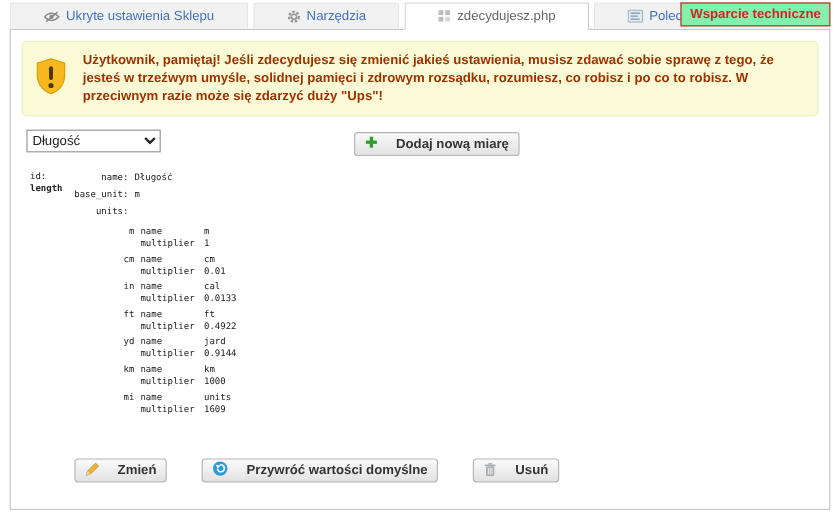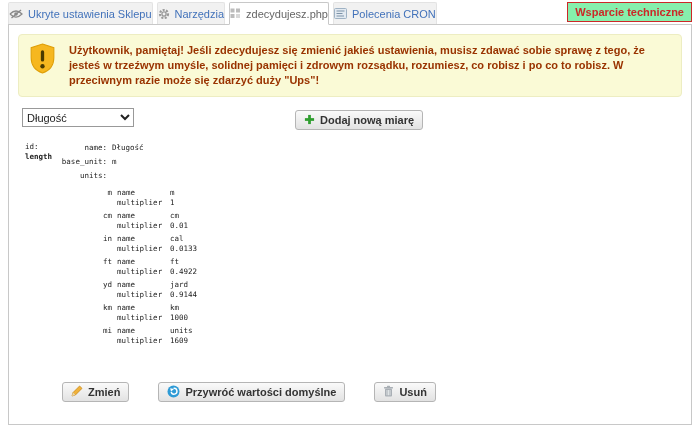--- a/index.html
+++ b/index.html
@@ -3,47 +3,47 @@
 <meta charset="utf-8">
 <style>
   * { margin: 0; padding: 0; box-sizing: border-box; }
   html, body { width: 700px; height: 434px; background: #fff; overflow: hidden;
     font-family: "Liberation Sans", sans-serif; }
 
   
   .tabbar { position: relative; margin: 2px 8px 0 8px; height: 22px;
     display: flex; align-items: flex-end; z-index: 3; }
   .tab { display: inline-flex; align-items: center; gap: 5px; height: 22px;
-    padding: 0 0; margin-right: 4px; font-size: 11px; color: #4272ba;
+    padding: 0 27px; margin-right: 4px; font-size: 11px; color: #4272ba;
     background: #f1f1f1; border: 1px solid #e3e3e3; border-bottom: none;
     border-radius: 2px 2px 0 0; cursor: pointer; white-space: nowrap; }
   .tab.active { background: #fff; border: 1px solid #c8c8c8; border-bottom: 1px solid #fff;
     color: #666; height: 23px; margin-bottom: -1px; }
   .ticon { display: inline-flex; align-items: center; }
   .support { position: absolute; right: 0; top: 0; border: 1px solid #cc2727;
     color: #cc2727; font-weight: bold; font-size: 11px; padding: 3px 7px;
     background: #86efac; cursor: pointer; }
 
   
   .content-box { position: relative; margin: 0 8px; height: 401px;
     border: 1px solid #c8c8c8; background: #fff; z-index: 1; }
 
   
-  .warning { display: flex; gap: 13px; margin: 9px 9px 0 9px;
+  .warning { display: flex; align-items: center; gap: 13px; margin: 9px 9px 0 9px;
     background: #fafad6; border: 1px solid #ededc2; border-radius: 4px;
     padding: 8px 10px; min-height: 51px; }
   .warning-text { color: #993300; font-size: 11px; font-weight: bold;
     line-height: 15px; max-width: 615px; }
 
   
   .controls { display: flex; align-items: flex-start; margin: 11px 0 0 13px; }
   .measure-select { width: 112px; height: 19px; font-size: 11px;
     font-family: "Liberation Sans", sans-serif; color: #222;
     border: 1px solid #999; background: #fff; }
-  .btn { display: inline-flex; align-items: center; gap: 5px; padding: 3px 8px;
+  .btn { display: inline-flex; align-items: center; gap: 15px; padding: 3px 8px;
     font-size: 11px; font-weight: bold; color: #333;
     background: linear-gradient(#fafafa, #e2e2e2); border: 1px solid #b5b5b5;
     border-radius: 3px; cursor: pointer; white-space: nowrap; height: 20px; }
   .add-btn { margin-left: 161px; margin-top: 2px; }
 
   
   .data-block { position: relative; margin: 13px 0 0 16px;
     font-family: "DejaVu Sans Mono", "Liberation Mono", monospace;
     font-size: 7.5px; line-height: 10px; color: #222; }
   .id-cell { position: absolute; left: 0; top: -1px; }

